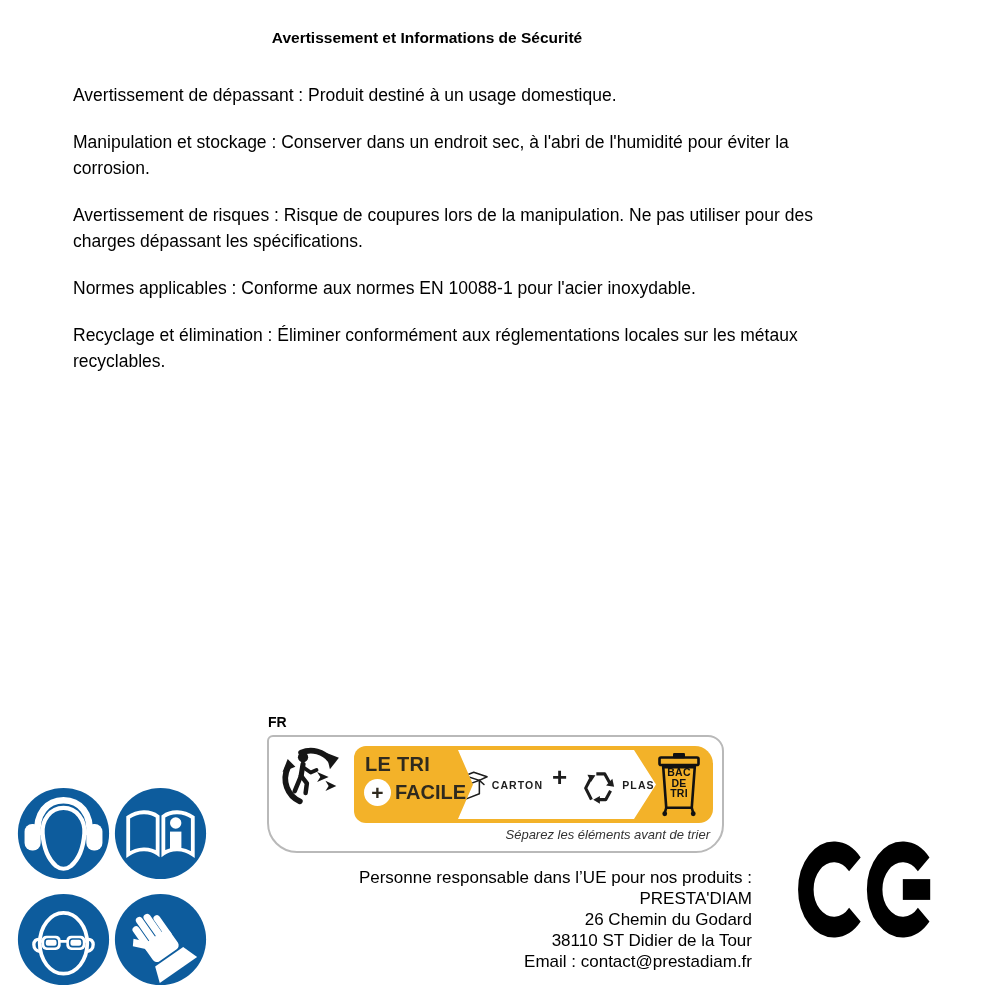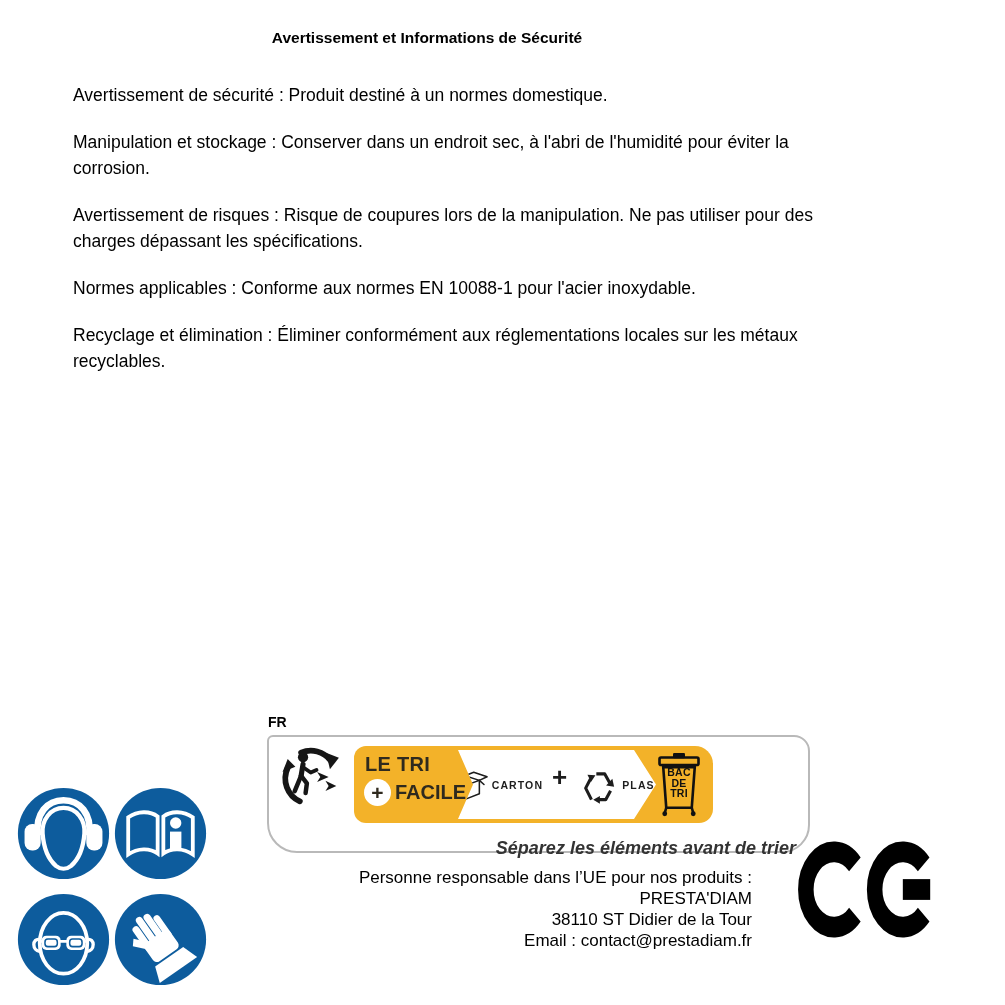--- a/index.html
+++ b/index.html
@@ -30,21 +30,21 @@
     display:grid;grid-template-columns:95px 95px;grid-auto-rows:95px;
     column-gap:2px;row-gap:11px;
   }
   .sicon{width:95px;height:95px;}
   .sicon svg{width:95px;height:95px;display:block;}
   .mandatory-bg{fill:var(--safety-blue);}
 
   
   .fr-label{position:absolute;left:268px;top:714px;font-size:14px;font-weight:bold;}
   .tri-box{
-    position:absolute;left:267px;top:735px;width:543px;height:118px;
+    position:absolute;left:267px;top:735px;width:457px;height:118px;
     background:#fff;border:2px solid var(--border-gray);
     border-radius:6px 16px 28px 30px;
   }
   .triman-svg{position:absolute;left:11px;top:7px;width:64px;height:66px;}
   .band{
     position:absolute;left:85px;top:9px;width:359px;height:77px;
     background:var(--info-yellow);border-radius:12px 18px 14px 12px;
   }
   .badge{position:absolute;left:10px;top:7px;color:#2f2a1e;}
   .badge-l1{font-size:20px;font-weight:800;letter-spacing:.3px;margin-left:1px;}
@@ -64,43 +64,43 @@
   .mat-label{font-size:10.5px;font-weight:bold;letter-spacing:1.1px;color:#1d1d1d;}
   .mat-plus{font-size:26px;font-weight:800;color:#1d1d1d;margin-top:-14px;}
   .bin{position:absolute;right:10px;top:4px;width:48px;height:69px;}
   .bin svg{position:absolute;left:0;top:0;width:100%;height:100%;}
   .bin-label{
     position:absolute;left:0;right:0;top:17px;text-align:center;
     font-size:10.5px;line-height:10.5px;font-weight:800;color:#111;
     white-space:pre-line;letter-spacing:.2px;
   }
   .tagline{
-    position:absolute;right:12px;top:101px;
-    font-size:18px;font-style:italic;font-weight:700;color:#333;
+    position:absolute;right:12px;top:90px;
+    font-size:13px;font-style:italic;font-weight:400;color:#333;
   }
 
   
   .contact{
     position:absolute;left:252px;top:867px;width:500px;text-align:right;
     font-weight:normal;font-size:17px;line-height:21px;
   }
 
   
   .ce{position:absolute;left:797px;top:840px;width:148px;height:100px;}
   .ce svg{width:148px;height:100px;display:block;}
 
   .line-art{fill:none;stroke:#1d1d1d;stroke-width:3;stroke-linejoin:round;stroke-linecap:round;}
 </style>
 </head>
 <body>
 
 <div class="page-title">Avertissement et Informations de Sécurité</div>
 
 <div class="paragraphs">
-  <p>Avertissement de sécurité : Produit destiné à un normes domestique.</p>
+  <p>Avertissement de dépassant : Produit destiné à un usage domestique.</p>
   <p>Manipulation et stockage : Conserver dans un endroit sec, à l'abri de l'humidité pour éviter la
 corrosion.</p>
   <p>Avertissement de risques : Risque de coupures lors de la manipulation. Ne pas utiliser pour des
 charges dépassant les spécifications.</p>
   <p>Normes applicables : Conforme aux normes EN 10088-1 pour l'acier inoxydable.</p>
   <p>Recyclage et élimination : Éliminer conformément aux réglementations locales sur les métaux
 recyclables.</p>
 </div>
 
 <div class="icon-grid">
@@ -236,20 +236,21 @@
 TRI</div>
     </div>
   </div>
 
   <div class="tagline">Séparez les éléments avant de trier</div>
 </div>
 
 <div class="contact">
   <div>Personne responsable dans l’UE pour nos produits :</div>
   <div>PRESTA'DIAM</div>
+  <div>26 Chemin du Godard</div>
   <div>38110 ST Didier de la Tour</div>
   <div>Email : contact@prestadiam.fr</div>
 </div>
 
 <div class="ce">
   <svg viewBox="0 5 200 101" preserveAspectRatio="none">
     <path d="M78.2,29.6 A38,38 0 1 0 78.2,80.4" fill="none" stroke="#000" stroke-width="21"></path>
     <path d="M171.2,29.6 A38,38 0 1 0 171.2,80.4" fill="none" stroke="#000" stroke-width="21"></path>
     <path d="M143,55 L180,55" stroke="#000" stroke-width="21"></path>
   </svg>

